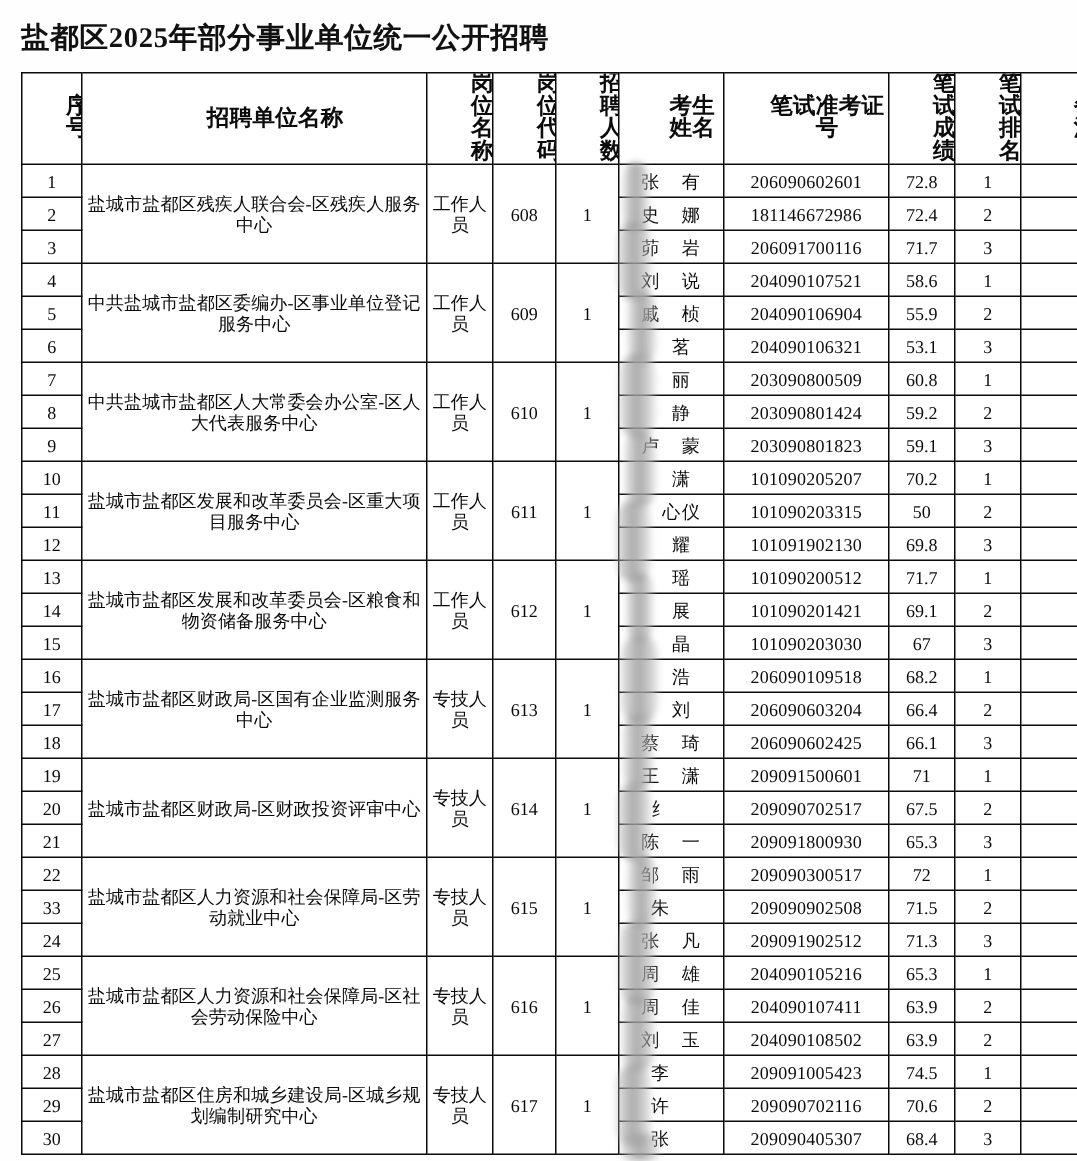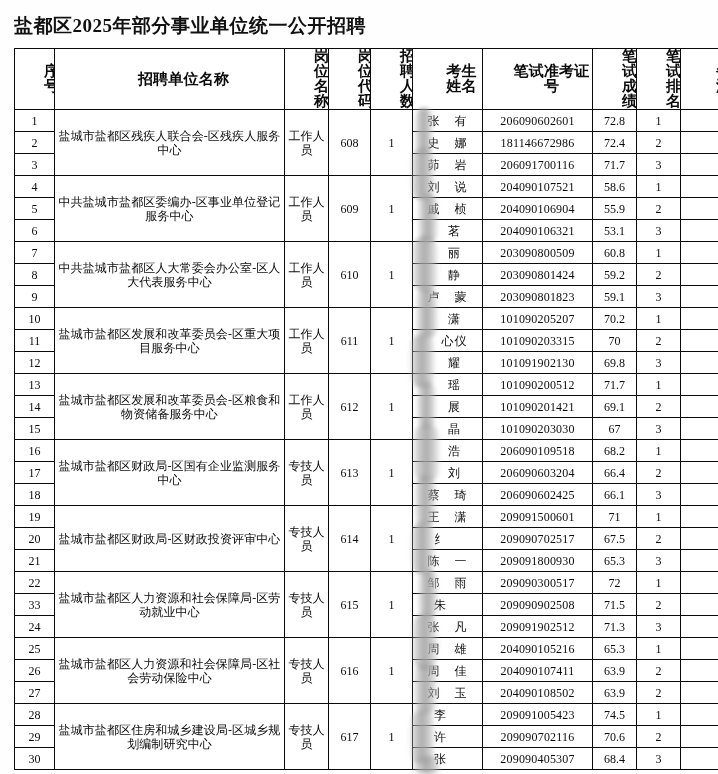--- a/index.html
+++ b/index.html
@@ -245,21 +245,21 @@
           <td class="name"><span class="name-inner"><span></span><span class="gap"></span><span>潇</span></span></td>
           <td class="ticket">101090205207</td>
           <td class="score">70.2</td>
           <td class="rank">1</td>
           <td class="remark"></td>
         </tr>
         <tr>
           <td class="seq">11</td>
           <td class="name"><span class="name-inner"><span></span><span class="gap"></span><span>心仪</span></span></td>
           <td class="ticket">101090203315</td>
-          <td class="score">70</td>
+          <td class="score">50</td>
           <td class="rank">2</td>
           <td class="remark"></td>
         </tr>
         <tr>
           <td class="seq">12</td>
           <td class="name"><span class="name-inner"><span></span><span class="gap"></span><span>耀</span></span></td>
           <td class="ticket">101091902130</td>
           <td class="score">69.8</td>
           <td class="rank">3</td>
           <td class="remark"></td>

